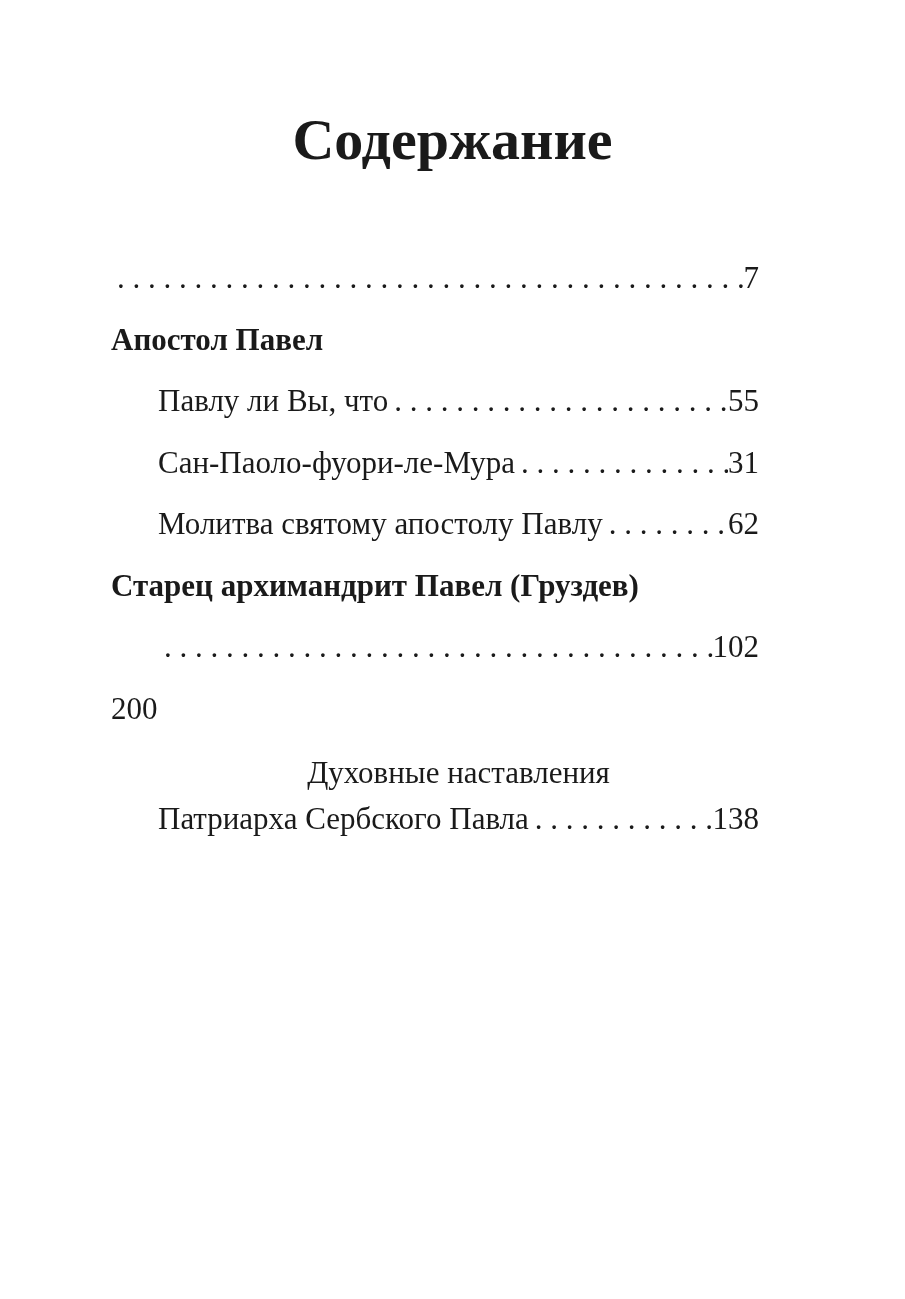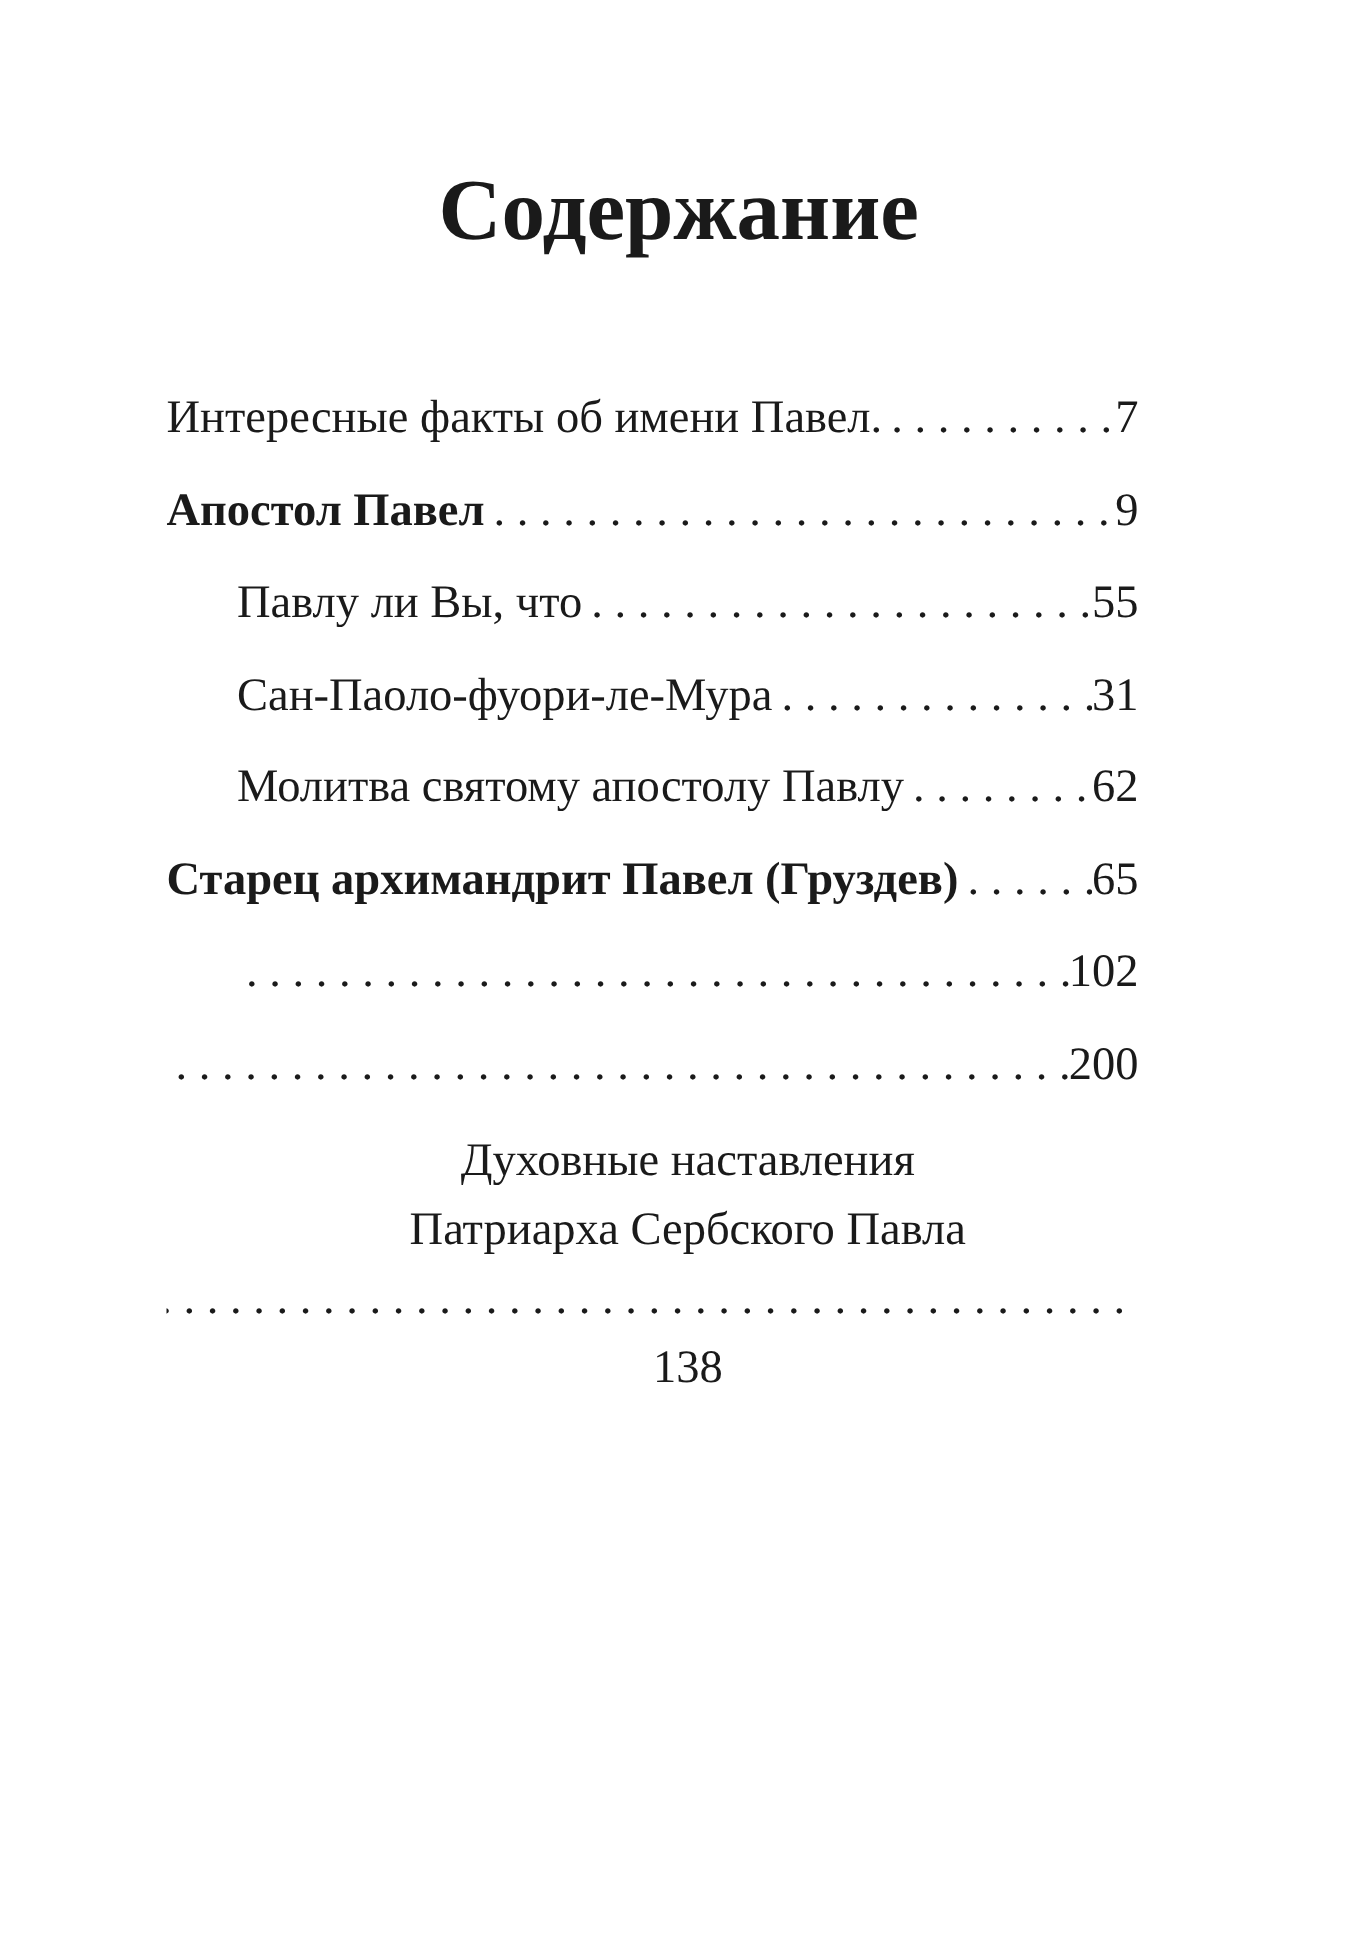--- a/index.html
+++ b/index.html
@@ -40,40 +40,40 @@
       align-items: baseline;
       font-size: 31px;
       line-height: 40px;
       height: 40px;
       margin-bottom: 21.5px;
       white-space: nowrap;
       overflow: hidden;
     }
     .toc-entry.bold {
       font-weight: bold;
+      flex-direction: column;
     }
     .toc-entry.sub {
       padding-left: 47px;
     }
     .toc-entry.multiline {
       height: auto;
       flex-direction: column;
       align-items: stretch;
       margin-top: 6px;
     }
     .toc-entry.multiline .line1 {
       display: block;
       line-height: 46px;
       text-align: center;
     }
     .toc-entry.multiline .line2 {
       display: flex;
       align-items: center;
       line-height: 46px;
-      flex-direction: column;
     }
     .entry-title {
       flex: 0 0 auto;
     }
     .leader {
       flex: 1 1 auto;
       overflow: hidden;
       white-space: nowrap;
       font-weight: normal;
       letter-spacing: 6px;
@@ -91,21 +91,20 @@
     }
   </style>
 </head>
 <body>
 
 <h1 class="page-title">Содержание</h1>
 
 <div class="toc">
 
   <div class="toc-entry">
-    <span class="entry-title">Интересные факты об имени Павел.</span>
     <span class="leader"></span>
     <span class="page-num">7</span>
   </div>
 
   <div class="toc-entry bold">
     <span class="entry-title">Апостол Павел</span>
     <span class="leader"></span>
     <span class="page-num">9</span>
   </div>
 

